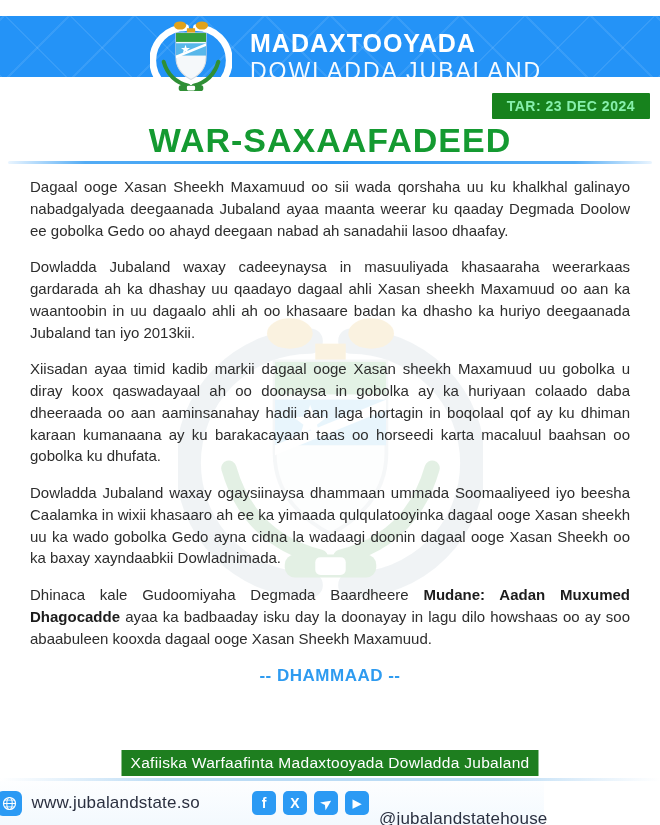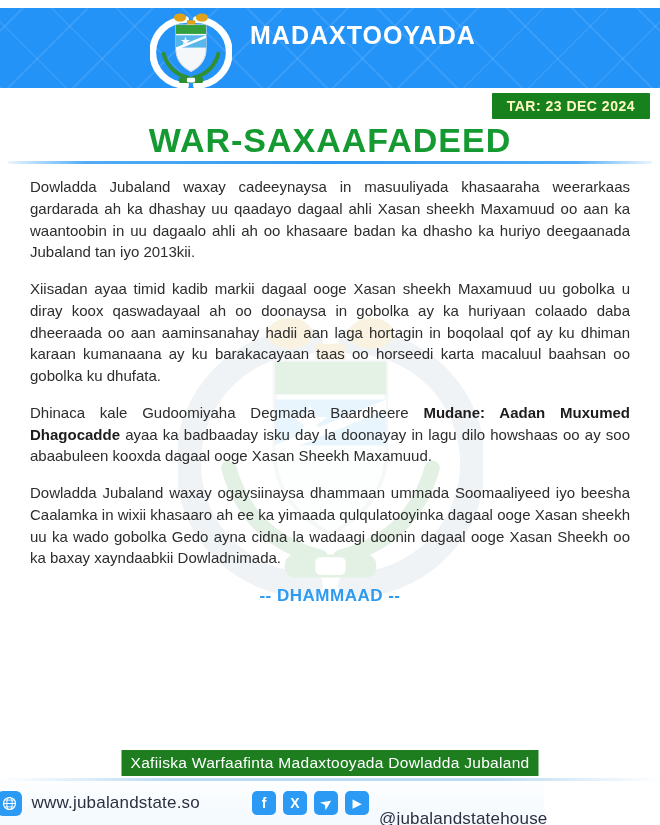--- a/index.html
+++ b/index.html
@@ -3,34 +3,34 @@
 <meta charset="utf-8">
 <style>
   html,body{margin:0;padding:0;}
   body{
     width:660px;height:825px;position:relative;overflow:hidden;
     background:#ffffff;
     font-family:"Liberation Sans", sans-serif;
   }
   
   .header{
-    position:absolute;top:8px;left:0;width:660px;height:80px;
+    position:absolute;top:16px;left:0;width:660px;height:61px;
     background-color:#2493f7;
     background-image:
       repeating-linear-gradient(45deg, rgba(255,255,255,0.09) 0 2px, transparent 2px 46px),
       repeating-linear-gradient(-45deg, rgba(255,255,255,0.09) 0 2px, transparent 2px 46px);
   }
   .emblem{position:absolute;left:150px;top:2px;width:82px;height:82px;}
   .org-text{position:absolute;left:250px;top:13px;color:#ffffff;line-height:1.15;}
   .org-line1{font-size:25px;font-weight:800;letter-spacing:1px;}
   .org-line2{font-size:23px;font-weight:300;letter-spacing:2px;opacity:.96;}
   
   .date-badge{
     position:absolute;top:93px;right:10px;
-    background:#17821d;color:#fef9c3;
+    background:#17821d;color:#86efac;
     font-size:14px;font-weight:700;letter-spacing:.5px;
     padding:5px 15px;border-radius:1px;
   }
   
   .title{
     position:absolute;top:121px;left:0;width:660px;text-align:center;
     color:#149a31;font-size:34px;font-weight:800;letter-spacing:1px;
   }
   .title-rule{
     position:absolute;top:161px;left:8px;right:8px;height:3px;
@@ -106,20 +106,21 @@
       <polygon fill="#ffffff" points="52,39 53.65,43.73 58.66,43.84 54.66,46.87 56.11,51.66 52,48.8 47.89,51.66 49.34,46.87 45.34,43.84 50.35,43.73"></polygon>
       <polygon fill="#ffffff" points="38,55 82,37 82,41 38,59"></polygon>
     </g>
     <path d="M20 64 Q28 92 56 99" fill="none" stroke="#2f8f35" stroke-width="6" stroke-linecap="round"></path>
     <path d="M100 64 Q92 92 64 99" fill="none" stroke="#2f8f35" stroke-width="6" stroke-linecap="round"></path>
     <rect x="42" y="98" width="36" height="9" rx="4" fill="#2f8f35"></rect>
     <rect x="54" y="99" width="12" height="7" rx="2" fill="#ffffff"></rect>
   </svg>
   <div class="org-text">
     <div class="org-line1">MADAXTOOYADA</div>
+    <div class="org-line2">DOWLADDA JUBALAND</div>
   </div>
 </div>
 
 <div class="date-badge">TAR: 23 DEC 2024</div>
 
 <div class="title">WAR-SAXAAFADEED</div>
 <div class="title-rule"></div>
 
 <svg class="watermark" viewBox="0 0 120 120">
   <path d="M52 14 A46 46 0 0 0 52 110" fill="none" stroke="#8fa6b5" stroke-width="10" stroke-linecap="round"></path>
@@ -139,24 +140,25 @@
     <polygon fill="#ffffff" points="52,39 53.65,43.73 58.66,43.84 54.66,46.87 56.11,51.66 52,48.8 47.89,51.66 49.34,46.87 45.34,43.84 50.35,43.73"></polygon>
     <polygon fill="#ffffff" points="38,55 82,37 82,41 38,59"></polygon>
   </g>
   <path d="M20 64 Q28 92 56 99" fill="none" stroke="#2f8f35" stroke-width="6" stroke-linecap="round"></path>
   <path d="M100 64 Q92 92 64 99" fill="none" stroke="#2f8f35" stroke-width="6" stroke-linecap="round"></path>
   <rect x="42" y="98" width="36" height="9" rx="4" fill="#2f8f35"></rect>
   <rect x="54" y="99" width="12" height="7" rx="2" fill="#ffffff"></rect>
 </svg>
 
 <div class="content">
+  <p>Dagaal ooge Xasan Sheekh Maxamuud oo sii wada qorshaha uu ku khalkhal galinayo nabadgalyada deegaanada Jubaland ayaa maanta weerar ku qaaday Degmada Doolow ee gobolka Gedo oo ahayd deegaan nabad ah sanadahii lasoo dhaafay.</p>
   <p>Dowladda Jubaland waxay cadeeynaysa in masuuliyada khasaaraha weerarkaas gardarada ah ka dhashay uu qaadayo dagaal ahli Xasan sheekh Maxamuud oo aan ka waantoobin in uu dagaalo ahli ah oo khasaare badan ka dhasho ka huriyo deegaanada Jubaland tan iyo 2013kii.</p>
   <p>Xiisadan ayaa timid kadib markii dagaal ooge Xasan sheekh Maxamuud uu gobolka u diray koox qaswadayaal ah oo doonaysa in gobolka ay ka huriyaan colaado daba dheeraada oo aan aaminsanahay hadii aan laga hortagin in boqolaal qof ay ku dhiman karaan kumanaana ay ku barakacayaan taas oo horseedi karta macaluul baahsan oo gobolka ku dhufata.</p>
+  <p>Dowladda Jubaland waxay ogaysiinaysa dhammaan ummada Soomaaliyeed iyo beesha Caalamka in wixii khasaaro ah ee ka yimaada qulqulatooyinka dagaal ooge Xasan sheekh uu ka wado gobolka Gedo ayna cidna la wadaagi doonin dagaal ooge Xasan Sheekh oo ka baxay xayndaabkii Dowladnimada.</p>
   <p><span>Dhinaca kale Gudoomiyaha Degmada Baardheere </span><b>Mudane: Aadan Muxumed Dhagocadde</b><span> ayaa ka badbaaday isku day la doonayay in lagu dilo howshaas oo ay soo abaabuleen kooxda dagaal ooge Xasan Sheekh Maxamuud.</span></p>
-  <p>Dowladda Jubaland waxay ogaysiinaysa dhammaan ummada Soomaaliyeed iyo beesha Caalamka in wixii khasaaro ah ee ka yimaada qulqulatooyinka dagaal ooge Xasan sheekh uu ka wado gobolka Gedo ayna cidna la wadaagi doonin dagaal ooge Xasan Sheekh oo ka baxay xayndaabkii Dowladnimada.</p>
   <div class="end-marker">-- DHAMMAAD --</div>
 </div>
 
 <div class="office-bar">Xafiiska Warfaafinta Madaxtooyada Dowladda Jubaland</div>
 <div class="footer-rule"></div>
 
 <div class="footer-strip">
   <div class="site-group">
     <span class="sq-icon">
       <svg width="15" height="15" viewBox="0 0 20 20">

